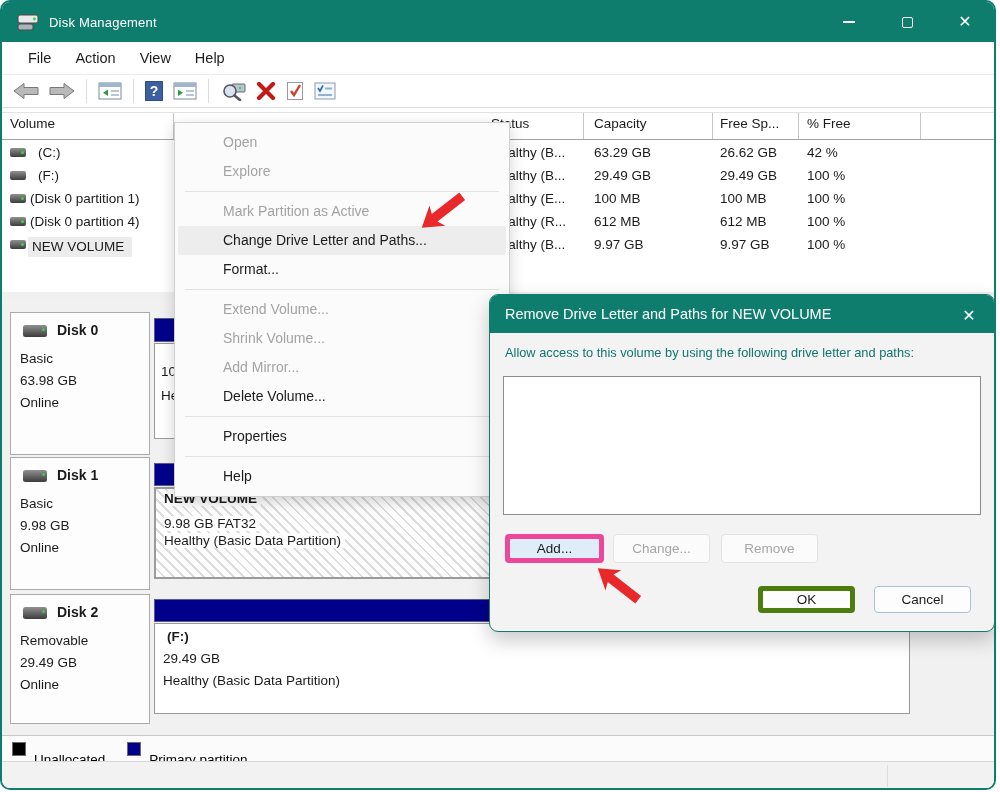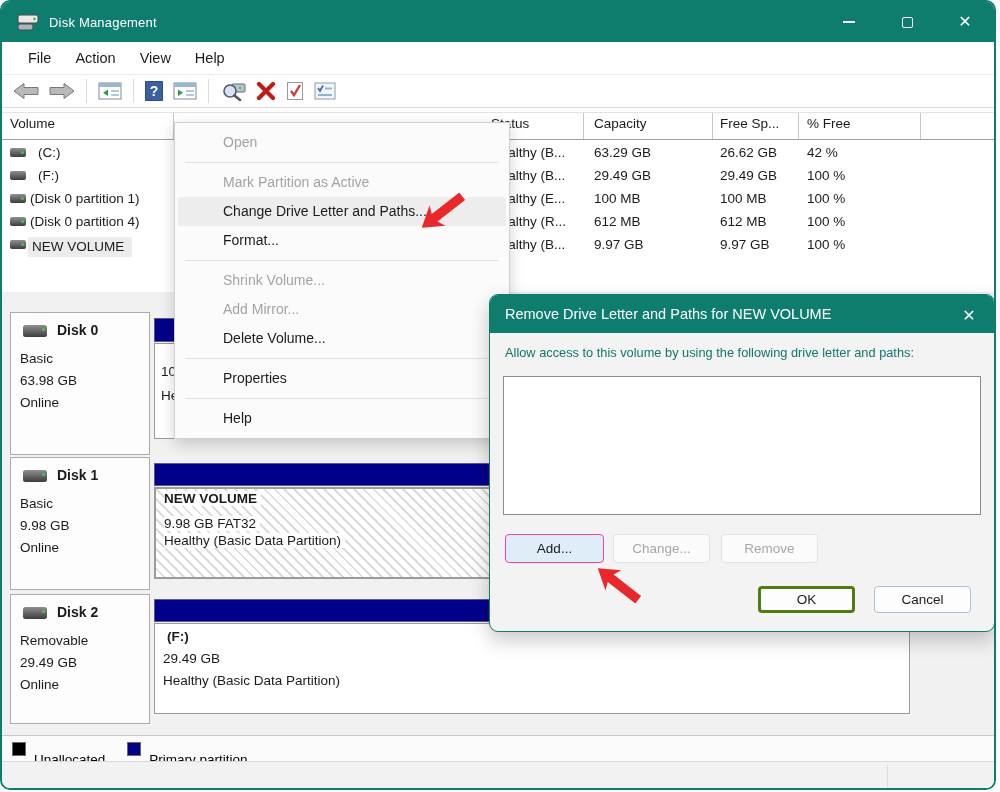--- a/index.html
+++ b/index.html
@@ -80,24 +80,24 @@
   #dialog{position:absolute;left:487px;top:292px;width:506px;height:338px;background:#f3f3f3;
           border:1.5px solid #0e7d6e;border-radius:9px;overflow:hidden;z-index:50;box-shadow:0 8px 20px rgba(0,0,0,.22);}
   #dialog-title{position:absolute;left:0;top:0;right:0;height:38px;background:#0e7d6e;color:#fff;
                 display:flex;align-items:center;padding-left:15px;font-size:14.5px;}
   #dialog-close{position:absolute;right:14px;top:9px;width:22px;height:22px;color:#fff;font-size:16px;
                 display:flex;align-items:center;justify-content:center;}
   #dialog-instr{position:absolute;left:15px;top:50px;font-size:12.8px;color:#0f766e;}
   #dialog-listbox{position:absolute;left:13px;top:81px;width:478px;height:139px;background:#fff;border:1px solid #8c8c8c;}
   .dlg-btn{position:absolute;height:29px;font-size:13.5px;display:flex;align-items:center;justify-content:center;
            background:#fdfdfd;border:1px solid #c9c9c9;border-radius:4px;color:#1b1b1b;}
-  #btn-add{left:15px;top:239px;width:99px;background:#dfedf9;border:1px solid #ec4899;}
+  #btn-add{left:15px;top:239px;width:99px;background:#dfedf9;border:5px solid #ec4899;}
   #btn-change{left:123px;top:239px;width:97px;background:#fbfbfb;border:1px solid #e3e3e3;color:#a6a6a6;}
   #btn-remove{left:231px;top:239px;width:97px;background:#fbfbfb;border:1px solid #e3e3e3;color:#a6a6a6;}
-  #btn-ok{left:268px;top:291px;width:97px;height:27px;border:3px solid #4d7c0f;}
+  #btn-ok{left:268px;top:291px;width:97px;height:27px;border:5px solid #4d7c0f;}
   #btn-cancel{left:384px;top:291px;width:97px;height:27px;border:1px solid #a9c1dd;}
 
   
   .red-arrow{position:absolute;z-index:60;}
   .red-arrow svg{display:block;}
 </style>
 </head>
 <body>
 
 <div id="stage">
@@ -308,25 +308,27 @@
       <span class="legend-swatch" style="background:#00008b;"></span>
       <span class="legend-label">Primary partition</span>
     </div>
 
     <div id="statusbar">
       <div class="divider"></div>
     </div>
 
     <div id="context-menu">
         <div class="menu-item disabled">Open</div>
+        <div class="menu-item disabled">Explore</div>
         <div class="menu-sep"></div>
         <div class="menu-item disabled">Mark Partition as Active</div>
         <div class="menu-item highlight">Change Drive Letter and Paths...</div>
         <div class="menu-item">Format...</div>
         <div class="menu-sep"></div>
+        <div class="menu-item disabled">Extend Volume...</div>
         <div class="menu-item disabled">Shrink Volume...</div>
         <div class="menu-item disabled">Add Mirror...</div>
         <div class="menu-item">Delete Volume...</div>
         <div class="menu-sep"></div>
         <div class="menu-item">Properties</div>
         <div class="menu-sep"></div>
         <div class="menu-item">Help</div>
       </div>
 
     <div id="dialog">

